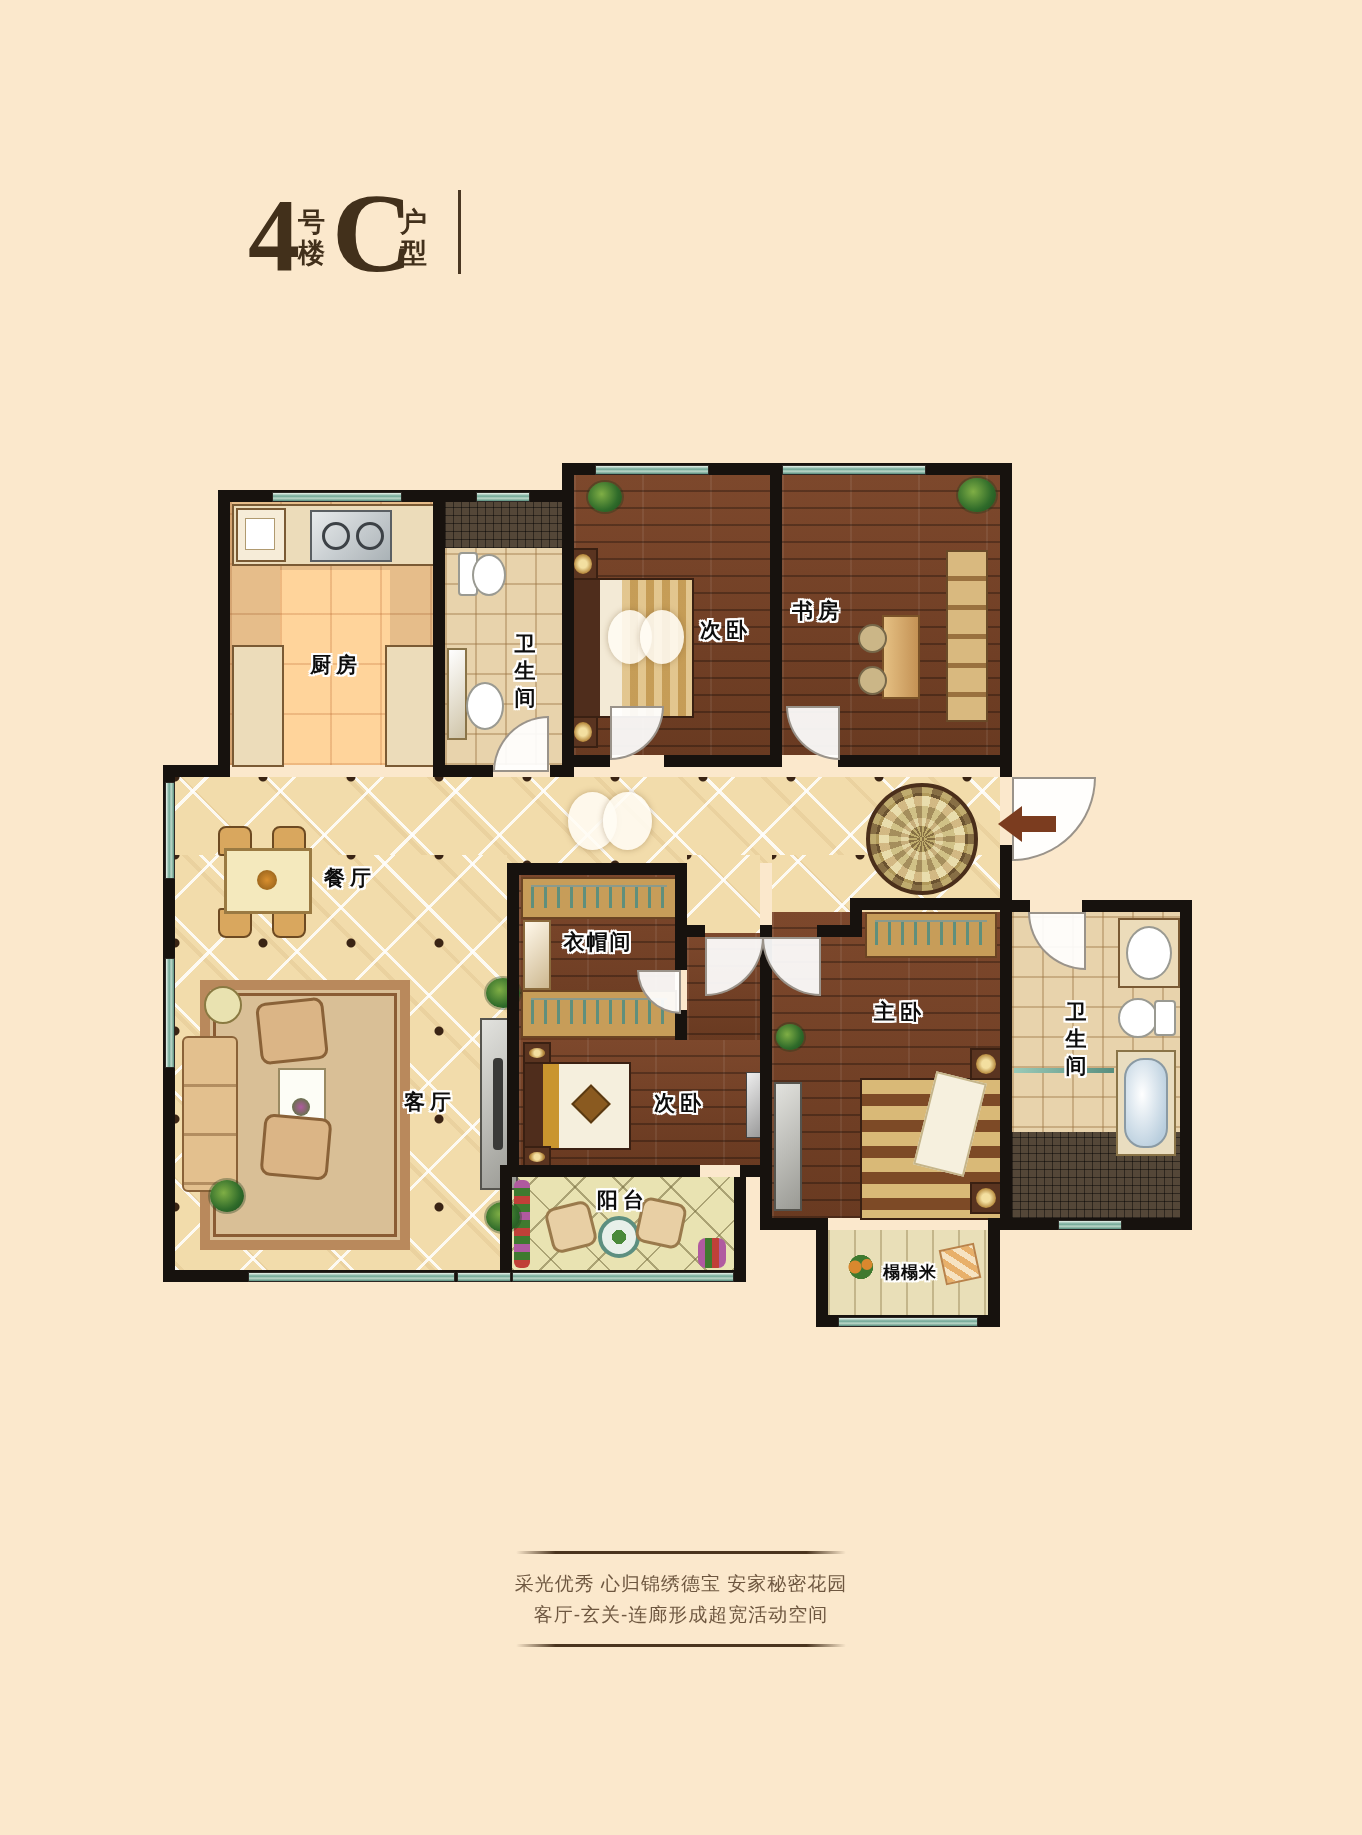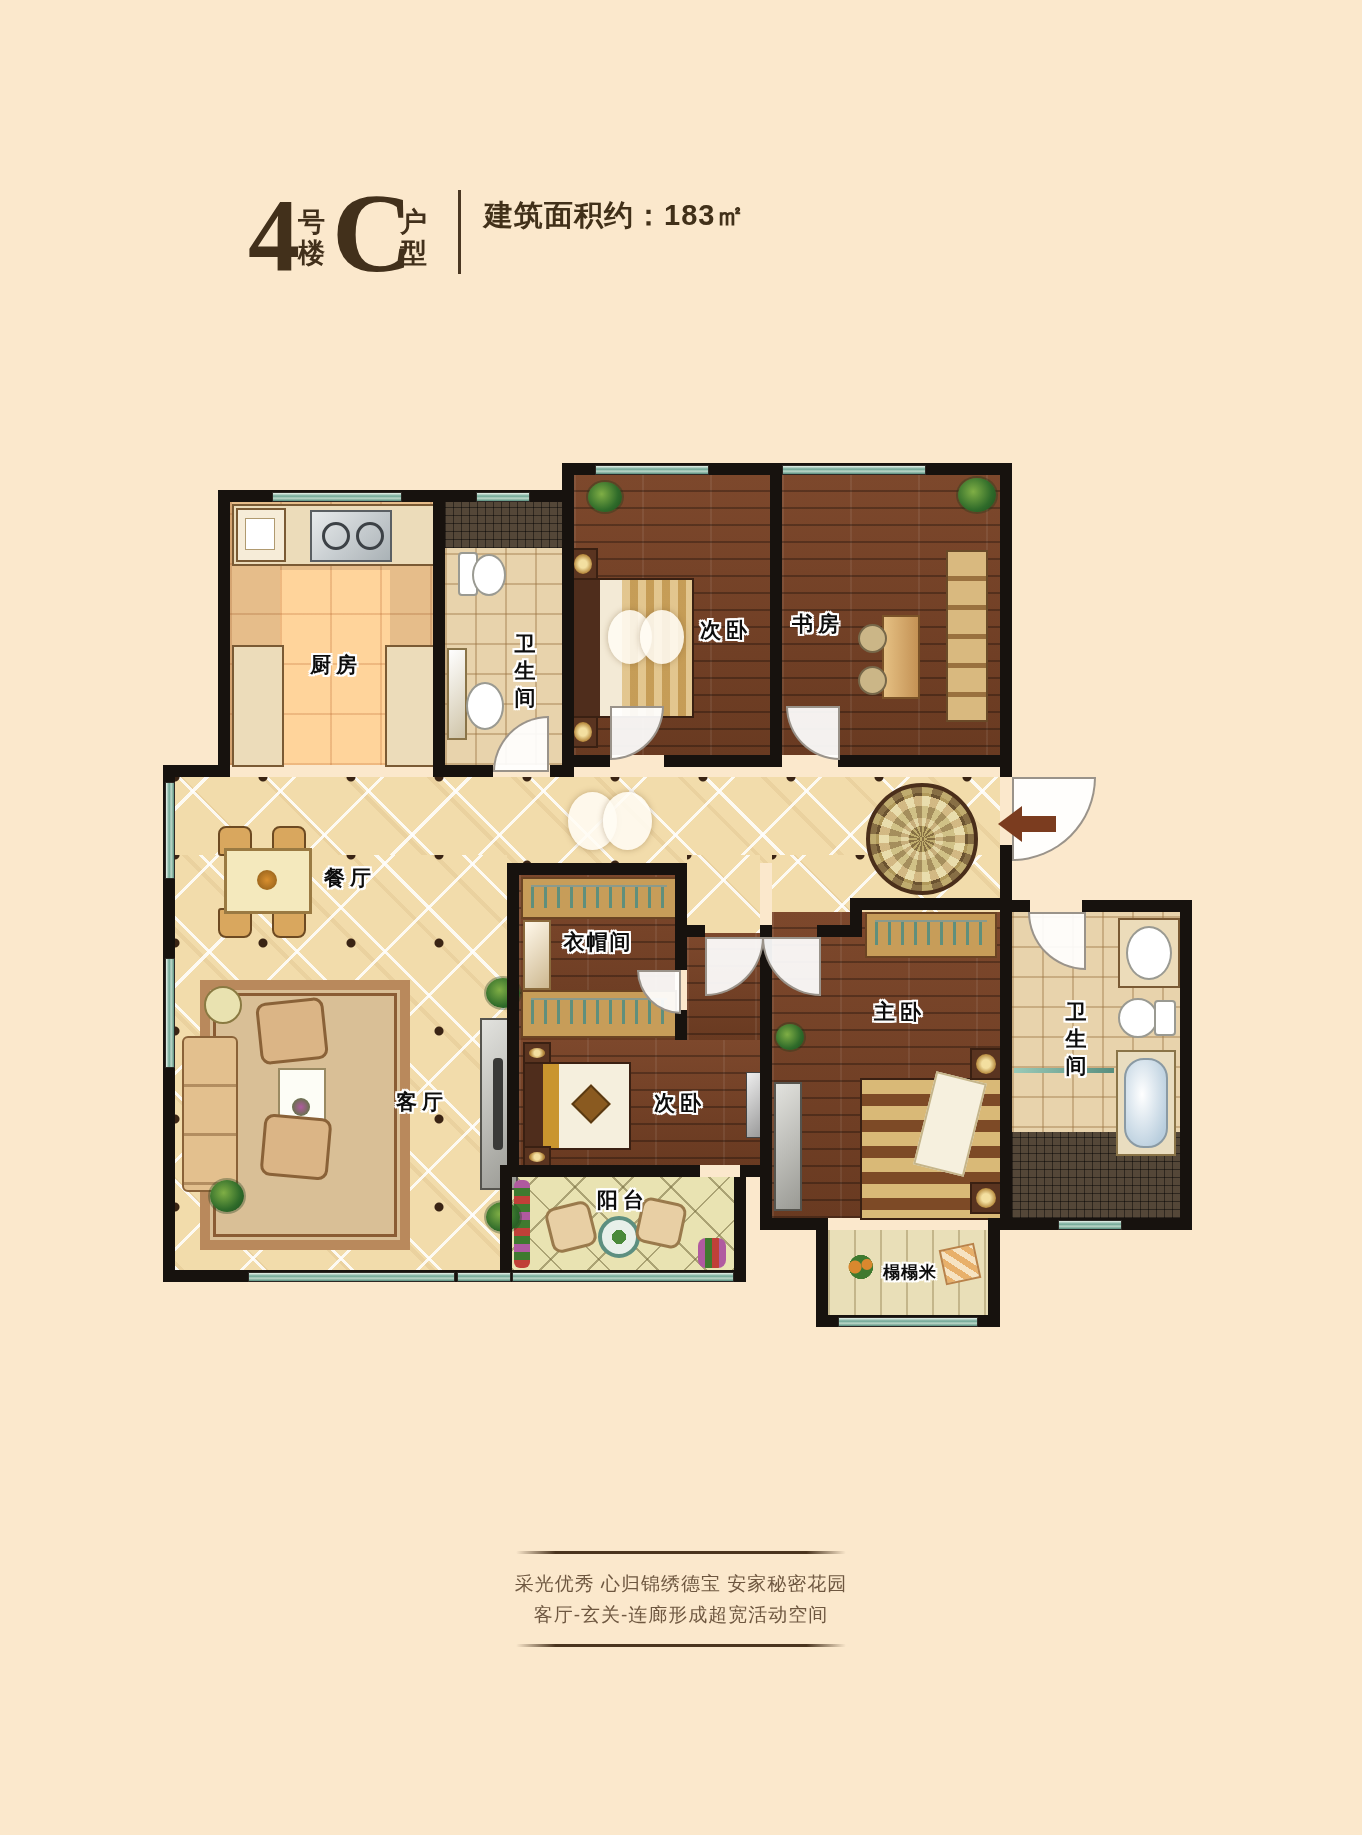--- a/index.html
+++ b/index.html
@@ -76,21 +76,20 @@
     <span>号</span>
     <span>楼</span>
   </div>
   <span class="abs big-letter" style="left:84px;top:2px;font-size:112px;line-height:92px;">C</span>
   <div class="abs stack" style="left:152px;top:22px;">
     <span>户</span>
     <span>型</span>
   </div>
   <div class="abs vline" style="left:210px;top:5px;height:84px;"></div>
   <div class="abs" style="left:236px;top:12px;width:420px;">
-    <div class="spec"><span>建筑面积约：</span><span>183㎡</span></div>
   </div>
 </div>
 
 <div class="abs" style="left:160px;top:420px;width:1060px;height:930px;">
 
   <div class="abs ktile" style="left:70px;top:82px;width:203px;height:263px;"></div>
   <div class="abs ktile" style="left:120px;top:150px;width:110px;height:195px;filter:brightness(1.12);"></div>
   <div class="abs btile" style="left:285px;top:82px;width:117px;height:263px;"></div>
   <div class="abs mosaic" style="left:285px;top:82px;width:117px;height:46px;"></div>
   <div class="abs wood" style="left:414px;top:55px;width:196px;height:280px;"></div>
@@ -297,24 +296,24 @@
   <div class="abs arc" style="left:868px;top:492px;width:54px;height:54px;border-radius:0 0 0 100%;"></div>
 
   <div class="abs" style="left:838px;top:386px;width:60px;height:36px;z-index:60;">
     <div class="abs" style="left:0;top:0;width:0;height:0;border-top:18px solid rgba(0,0,0,0);border-bottom:18px solid rgba(0,0,0,0);border-right:24px solid #7b3c1f;"></div>
     <div class="abs" style="left:22px;top:10px;width:36px;height:16px;background:#7b3c1f;"></div>
   </div>
 
   <span class="abs room-label" style="left:176px;top:245px;">厨房</span>
   <span class="abs room-label vert" style="left:365px;top:250px;">卫生间</span>
   <span class="abs room-label" style="left:566px;top:210px;">次卧</span>
-  <span class="abs room-label" style="left:658px;top:204px;">书房</span>
+  <span class="abs room-label" style="left:658px;top:191px;">书房</span>
   <span class="abs room-label" style="left:190px;top:458px;">餐厅</span>
   <span class="abs room-label" style="left:438px;top:522px;letter-spacing:2px;">衣帽间</span>
-  <span class="abs room-label" style="left:256px;top:682px;padding-left:12px;">客厅</span>
+  <span class="abs room-label" style="left:270px;top:682px;">客厅</span>
   <span class="abs room-label" style="left:520px;top:683px;">次卧</span>
   <span class="abs room-label" style="left:463px;top:780px;">阳台</span>
   <span class="abs room-label" style="left:740px;top:592px;">主卧</span>
   <span class="abs room-label vert" style="left:916px;top:618px;">卫生间</span>
   <span class="abs room-label" style="left:750px;top:852px;font-size:17px;letter-spacing:1px;text-align:center;">榻榻米</span>
 </div>
 
 <div class="abs" style="left:411px;top:1551px;width:540px;">
   <div class="divider" style="width:330px;margin:0 auto 14px auto;"></div>
   <div class="tagline">采光优秀 心归锦绣德宝 安家秘密花园</div>

